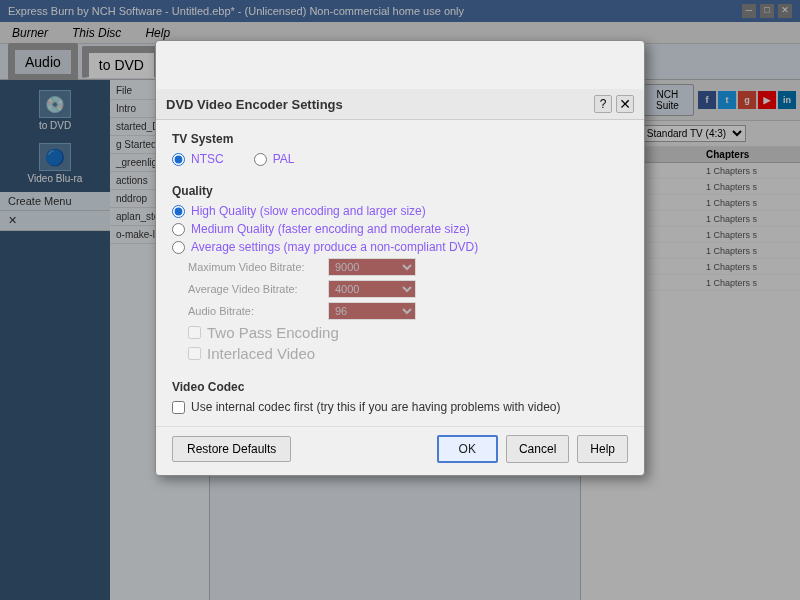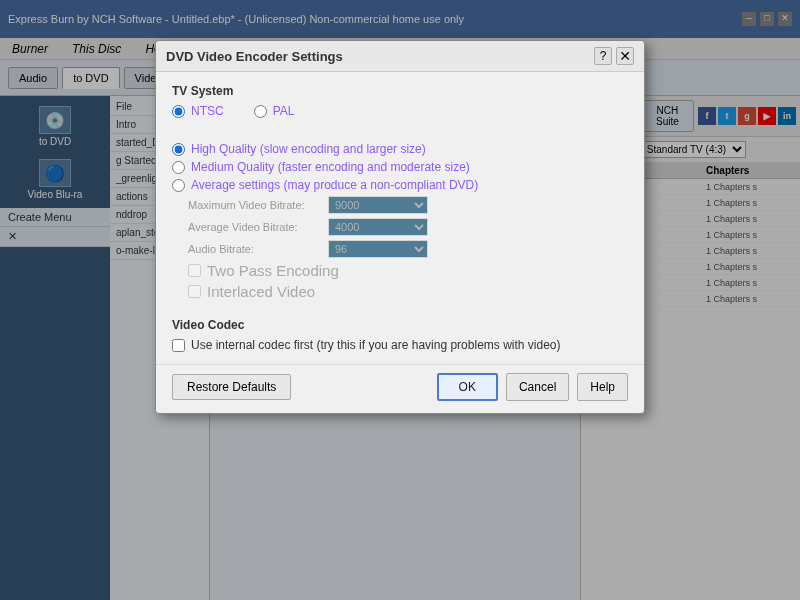--- a/index.html
+++ b/index.html
@@ -15,21 +15,21 @@
 
     
     .title-bar {
       background: #4a6fa5;
       color: white;
       padding: 4px 8px;
       font-size: 11px;
       display: flex;
       align-items: center;
       justify-content: space-between;
-      height: 38px;
+      height: 22px;
     }
     .title-bar-controls {
       display: flex;
       gap: 4px;
     }
     .title-bar-controls span {
       width: 14px;
       height: 14px;
       background: #888;
       display: inline-block;
@@ -62,23 +62,23 @@
       background: #e0e8f0;
       display: flex;
       align-items: center;
       padding: 4px 8px;
       gap: 4px;
       height: 36px;
       border-bottom: 1px solid #bbb;
     }
     .tab-btn {
       background: #d8e0e8;
-      border: 1px solid #a3a3a3;
+      border: 7px solid #a3a3a3;
       padding: 4px 10px;
-      font-size: 11px;
+      font-size: 14px;
       cursor: pointer;
       border-radius: 2px;
     }
     .tab-btn.active {
       background: #fff;
       border-bottom: 1px solid #fff;
     }
 
     
     .main-area {
@@ -234,20 +234,21 @@
       box-shadow: 4px 4px 12px rgba(0,0,0,0.4);
     }
     .dialog-titlebar {
       background: #e8e8e8;
       border-bottom: 1px solid #ccc;
       padding: 6px 10px;
       display: flex;
       align-items: center;
       justify-content: space-between;
       border-radius: 4px 4px 0 0;
+      margin-top: 48px;
     }
     .dialog-title {
       font-size: 13px;
       font-weight: bold;
       color: #333;
     }
     .dialog-controls {
       display: flex;
       gap: 4px;
       align-items: center;
@@ -308,24 +309,24 @@
       align-items: center;
       margin-bottom: 4px;
       padding-left: 16px;
     }
     .field-label {
       font-size: 11px;
       color: #999;
       width: 140px;
     }
     .field-select {
-      width: 100px;
+      width: 88px;
       font-size: 11px;
       color: #999;
-      background: #0c4a6e;
+      background: #7f1d1d;
       border: 1px solid #ccc;
       padding: 1px 2px;
     }
 
     
     .check-row {
       display: flex;
       align-items: center;
       gap: 6px;
       margin-bottom: 4px;
@@ -568,20 +569,21 @@
         </div>
         <div class="radio-row">
           <input type="radio" name="tv" id="pal" style="">
           <label class="radio-label" for="pal">PAL</label>
         </div>
       </div>
 
       <br>
 
       
+      <div class="section-label">Quality</div>
       <div>
         <div class="radio-row quality-pt">
           <input type="radio" name="quality" id="high" checked="" style="">
           <label class="radio-label" for="high">High Quality (slow encoding and larger size)</label>
         </div>
         <div class="radio-row">
           <input type="radio" name="quality" id="medium" style="">
           <label class="radio-label" for="medium">Medium Quality (faster encoding and moderate size)</label>
         </div>
         <div class="radio-row">

